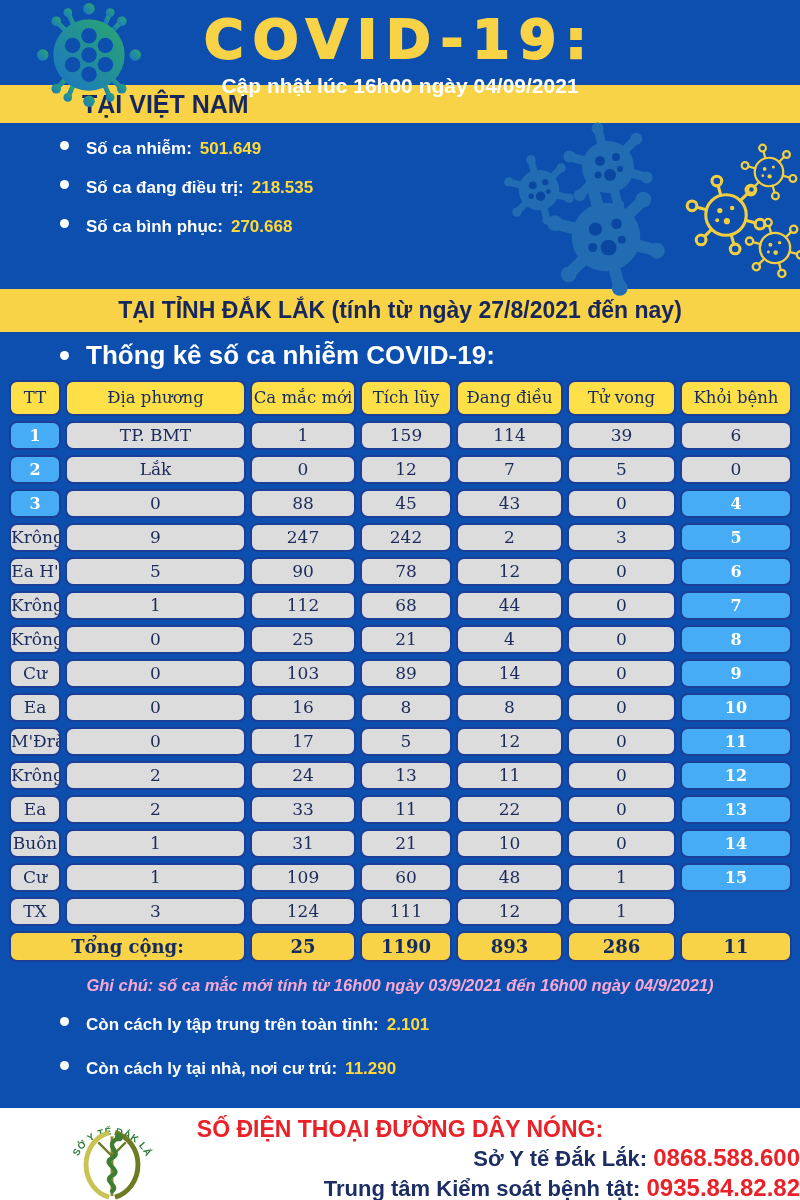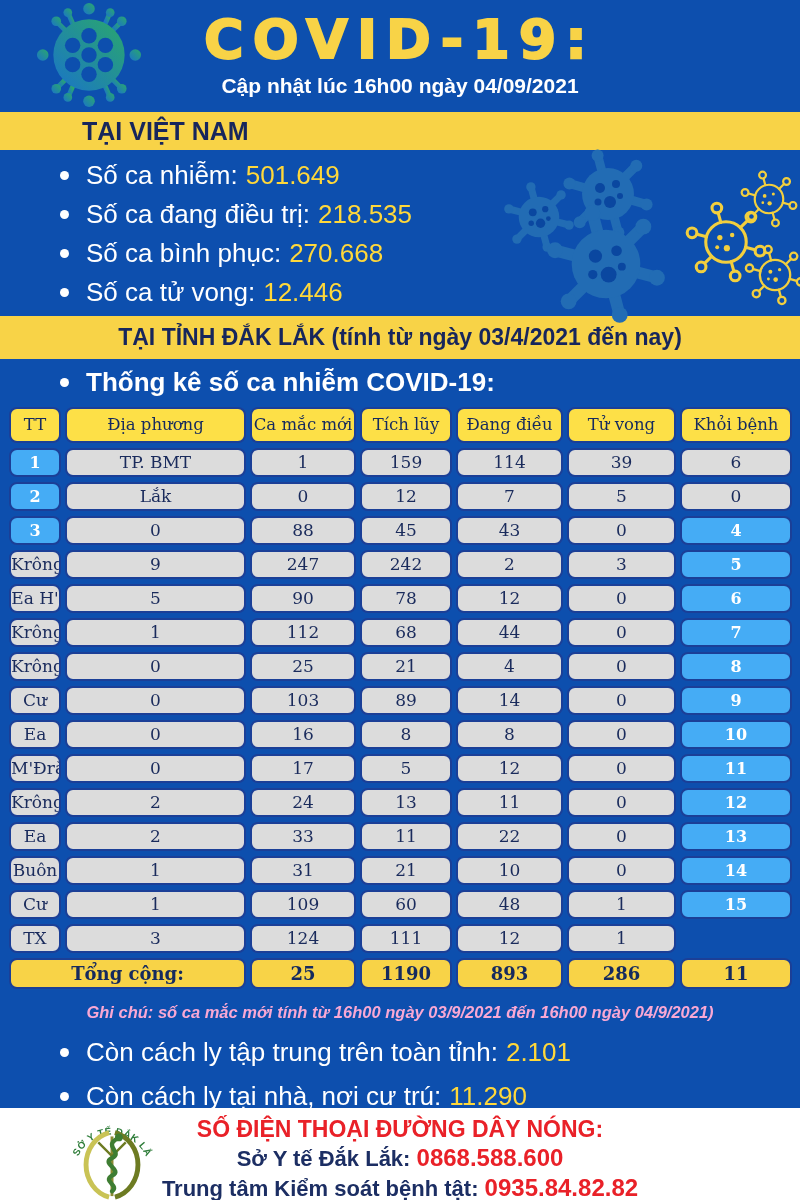--- a/index.html
+++ b/index.html
@@ -2,39 +2,39 @@
 <html><head>
 <meta charset="utf-8">
 <style>
   html,body { margin:0; padding:0; background:#0d4fae; }
   .page {
     width:800px; height:1200px; position:relative; overflow:hidden;
     background:#0d4fae; font-family:"Liberation Sans", sans-serif;
     margin:0 auto;
   }
   
-  .header { position:relative; height:112px; }
+  .header { position:relative; height:85px; }
   .header-icon { position:absolute; left:30px; top:2px; }
   .title {
     text-align:center; padding-top:8px;
     font-family:"DejaVu Sans", sans-serif; font-weight:bold;
     font-size:54px; letter-spacing:9px; color:#f8d347;
     -webkit-text-stroke:2px #f8d347;
   }
   .subtitle { text-align:center; color:#ffffff; font-size:21px; font-weight:bold; margin-top:3px; }
 
   
   .banner { background:#f8d347; color:#17265c; font-weight:bold; }
   .banner-vn { height:38px; line-height:38px; font-size:25px; padding-left:82px; }
   .banner-dl { height:43px; line-height:43px; font-size:23px; text-align:center; }
 
   
   .vn-section { position:relative; height:162px; padding-top:4px; }
   ul.stats { list-style:none; margin:0; padding:2px 0 0 60px; position:relative; z-index:2; }
-  .stat { color:#ffffff; font-size:26px; line-height:39px; font-weight:normal; white-space:nowrap; }
+  .stat { color:#ffffff; font-size:17px; line-height:39px; font-weight:bold; white-space:nowrap; }
   .dot { display:inline-block; width:9px; height:9px; border-radius:50%; background:#fff; margin-right:17px; vertical-align:4px; }
   .value { color:#ffd83a; margin-left:8px; }
   .deco { position:absolute; z-index:1; }
 
   
   .intro { color:#fff; font-size:26px; font-weight:bold; height:46px; line-height:46px; padding-left:60px; }
 
   
   .covid-table {
     margin:2px 9px 0; display:grid;
@@ -52,21 +52,21 @@
   
   .note { color:#f9a8d4; font-style:italic; font-size:16.5px; text-align:center; margin-top:14px; font-weight:bold; }
   ul.quar { list-style:none; margin:0; padding:8px 0 0 60px; }
   .quar .stat { line-height:44px; }
 
   
   .footer { position:absolute; left:0; bottom:0; width:800px; height:92px; background:#ffffff; }
   .logo { position:absolute; left:60px; top:3px; }
   .hotline { text-align:center; padding-top:7px; line-height:1.22; }
   .hot-title { color:#e92128; font-weight:bold; font-size:23px; }
-  .hot-line { color:#1c2e63; font-weight:bold; font-size:22px; }
+  .hot-line { color:#1c2e63; font-weight:bold; font-size:22px;text-align:right; }
   .hot-num { color:#e92128; font-weight:bold; font-size:24px; }
 </style>
 </head>
 <body>
 
 <svg width="0" height="0" style="position:absolute">
   <defs>
     <linearGradient id="vg" x1="0" y1="1" x2="1" y2="0">
       <stop offset="0" stop-color="#1a74c8"></stop>
       <stop offset="1" stop-color="#2aa86c"></stop>
@@ -188,25 +188,24 @@
     <svg class="deco" style="left:682px; top:48px; color:#f2cf3e" width="88" height="88">
         <use href="#virus-line"></use>
       </svg>
     <svg class="deco" style="left:742px; top:92px; color:#f2cf3e" width="66" height="66">
         <use href="#virus-line"></use>
       </svg>
     <ul class="stats">
       <li class="stat"><span class="dot"></span><span>Số ca nhiễm:</span><span class="value">501.649</span></li>
       <li class="stat"><span class="dot"></span><span>Số ca đang điều trị:</span><span class="value">218.535</span></li>
       <li class="stat"><span class="dot"></span><span>Số ca bình phục:</span><span class="value">270.668</span></li>
-      <li class="stat"><span class="dot"></span><span>Số ca tử vong:</span><span class="value">12.446</span></li>
     </ul>
   </div>
 
-  <div class="banner banner-dl">TẠI TỈNH ĐẮK LẮK (tính từ ngày 03/4/2021 đến nay)</div>
+  <div class="banner banner-dl">TẠI TỈNH ĐẮK LẮK (tính từ ngày 27/8/2021 đến nay)</div>
 
   <div class="intro"><span class="dot"></span><span>Thống kê số ca nhiễm COVID-19:</span></div>
 
   <div class="covid-table">
     <div class="cell hc">TT</div>
     <div class="cell hc">Địa phương</div>
     <div class="cell hc">Ca mắc mới</div>
     <div class="cell hc">Tích lũy</div>
     <div class="cell hc">Đang điều trị</div>
     <div class="cell hc">Tử vong</div>

